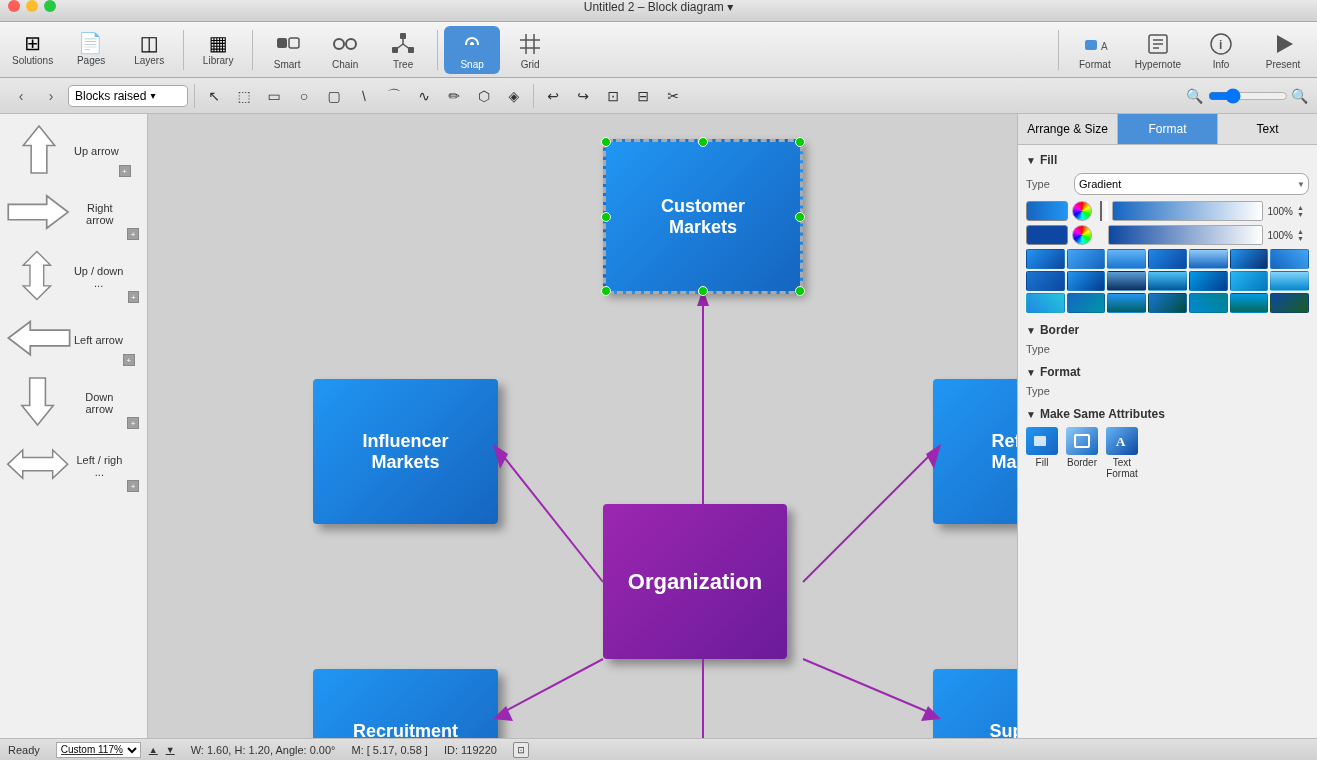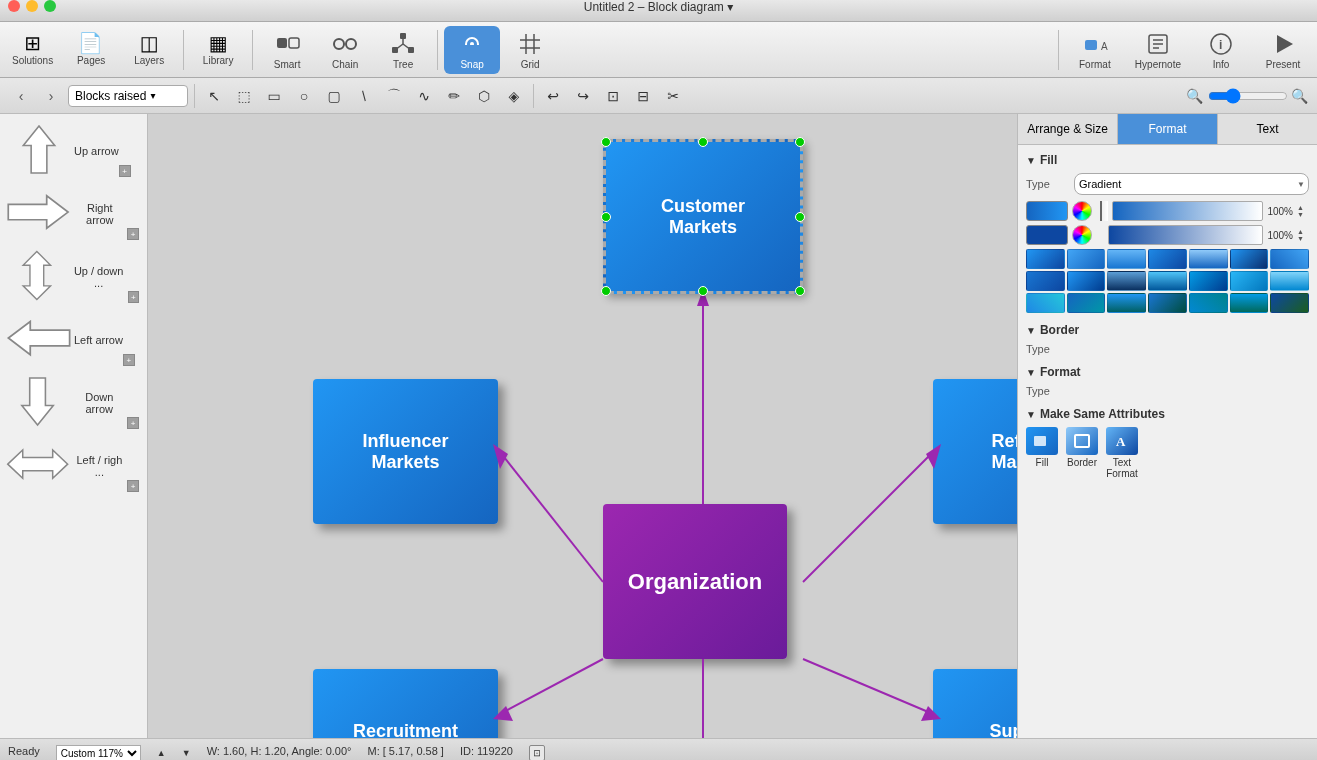--- a/index.html
+++ b/index.html
@@ -351,28 +351,28 @@
       font-size: 14px; color: white;
     }
     .make-same-label { font-size: 10px; color: #333; text-align: center; }
 
     
     .statusbar {
       height: 22px;
       background: linear-gradient(to bottom, #e0e0e0, #d0d0d0);
       border-top: 1px solid #bbb;
       display: flex;
-      align-items: flex-start;
-      padding: 6px 8px;
+      align-items: center;
+      padding: 0 8px;
       font-size: 11px;
       color: #333;
       gap: 16px;
     }
     .status-zoom-select {
-      display: flex; align-items: center; gap: 16px;
+      display: flex; align-items: center; gap: 8px; text-decoration: underline;
     }
     .status-zoom-select select {
       height: 16px; font-size: 10px; border: 1px solid #aaa; background: white;
     }
     .fit-btn {
       width: 16px; height: 16px;
       border: 1px solid #888;
       background: #e8e8e8;
       display: flex; align-items: center; justify-content: center;
       font-size: 9px; cursor: pointer;

